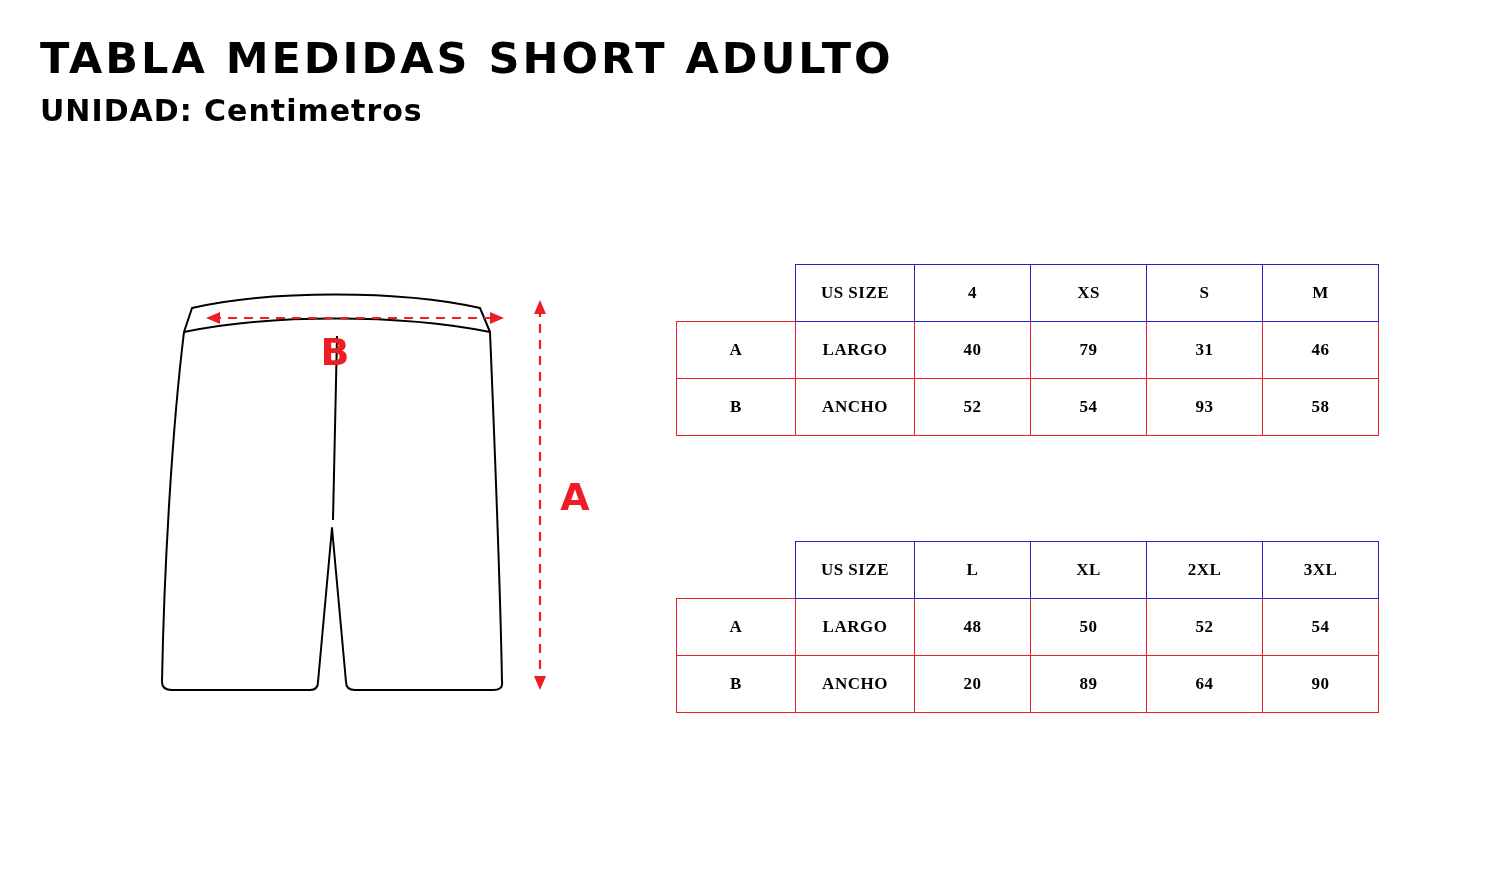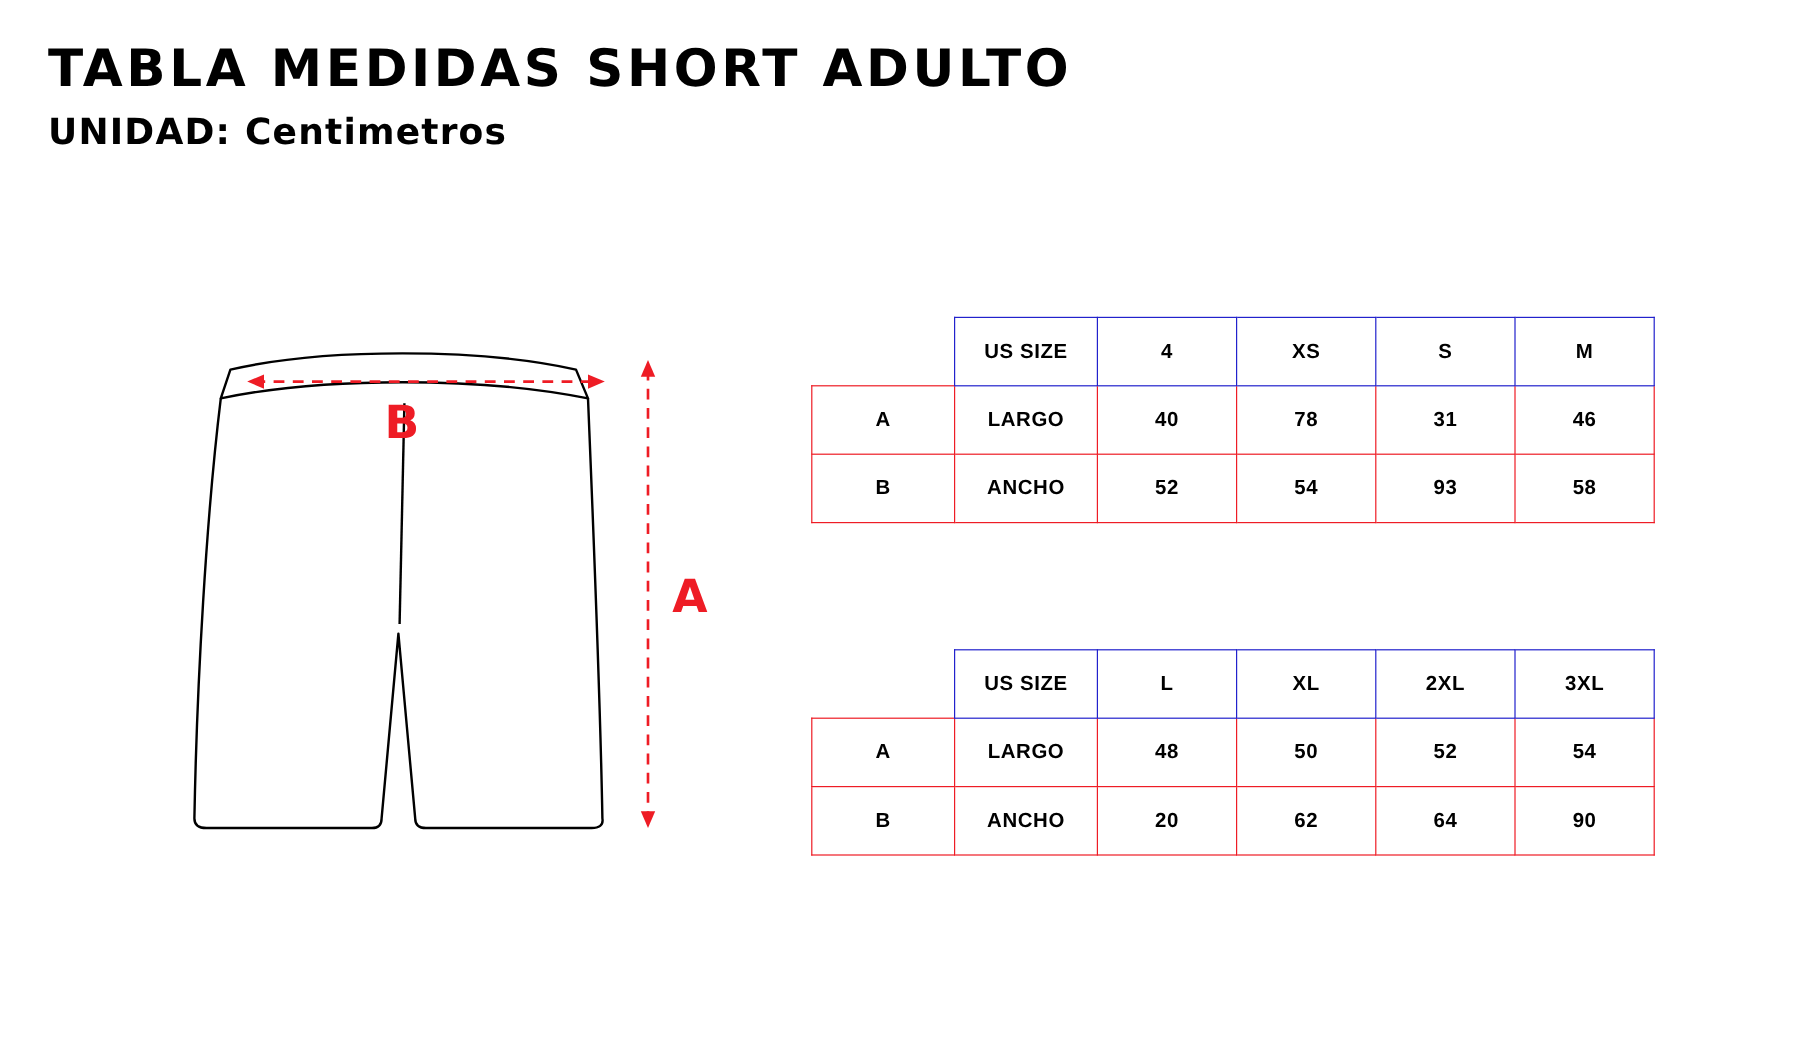--- a/index.html
+++ b/index.html
@@ -57,21 +57,21 @@
     font-family: "DejaVu Sans", sans-serif;
     font-size: 38px;
     font-weight: 700;
   }
 
   
   .size-table {
     position: absolute;
     border-collapse: collapse;
     table-layout: fixed;
-    font-family: Liberation Sans, sans-serif;
+    font-family: Liberation Serif, serif;
   }
   #table-1 { left: 676px; top: 264px; }
   #table-2 { left: 676px; top: 541px; }
 
   .size-table td {
     height: 56px;
     text-align: center;
     vertical-align: middle;
     font-size: 17px;
     font-weight: 700;
@@ -140,21 +140,21 @@
       <td class="col-label hdr-cell">US SIZE</td>
       <td class="col-val hdr-cell">4</td>
       <td class="col-val hdr-cell">XS</td>
       <td class="col-val hdr-cell">S</td>
       <td class="col-val hdr-cell">M</td>
     </tr>
     <tr>
       <td class="col-ab data-cell">A</td>
       <td class="col-label data-cell">LARGO</td>
       <td class="col-val data-cell">40</td>
-      <td class="col-val data-cell">78</td>
+      <td class="col-val data-cell">79</td>
       <td class="col-val data-cell">31</td>
       <td class="col-val data-cell">46</td>
     </tr>
     <tr>
       <td class="col-ab data-cell">B</td>
       <td class="col-label data-cell">ANCHO</td>
       <td class="col-val data-cell">52</td>
       <td class="col-val data-cell">54</td>
       <td class="col-val data-cell">93</td>
       <td class="col-val data-cell">58</td>
@@ -177,18 +177,18 @@
       <td class="col-label data-cell">LARGO</td>
       <td class="col-val data-cell">48</td>
       <td class="col-val data-cell">50</td>
       <td class="col-val data-cell">52</td>
       <td class="col-val data-cell">54</td>
     </tr>
     <tr>
       <td class="col-ab data-cell">B</td>
       <td class="col-label data-cell">ANCHO</td>
       <td class="col-val data-cell">20</td>
-      <td class="col-val data-cell">62</td>
+      <td class="col-val data-cell">89</td>
       <td class="col-val data-cell">64</td>
       <td class="col-val data-cell">90</td>
     </tr>
   </tbody>
 </table>
 
 </body></html>

